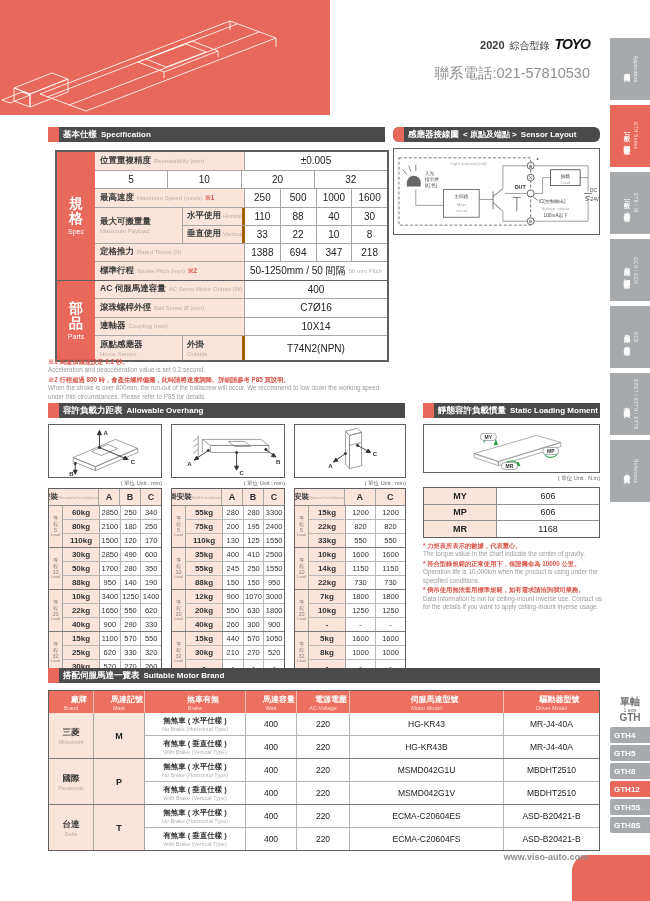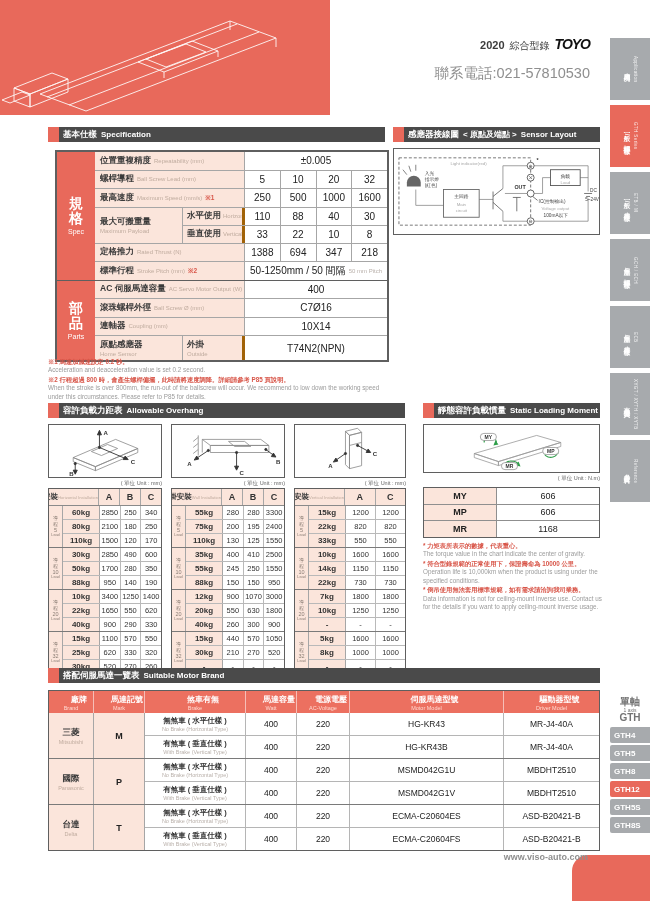--- a/index.html
+++ b/index.html
@@ -232,21 +232,21 @@
       <span>GTH8S</span>
     </div>
     </div>
   <div class="corner"></div>
 
   <div class="bar" style="left:48px;top:127px;width:337px;">
     <span class="bar-accent"></span>
     <span class="bar-zh">基本仕樣</span>
     <span class="bar-en">Specification</span>
   </div>
-  <div class="bar" style="left:393px;top:127px;width:207px;">
+  <div class="bar" style="left:393px;top:127px;width:207px;border-radius:6px;">
     <span class="bar-accent"></span>
     <span class="bar-zh">感應器接線圖</span>
     <span class="bar-en">&lt; 原點及端點 &gt;</span>
     <span class="bar-en">Sensor Layout</span>
   </div>
 
   <div class="spec">
     <div class="sgroup">
       <div class="glabel">
         <span class="gzh">規格</span>
@@ -254,24 +254,20 @@
       </div>
       <div class="grows">
         <div class="srow">
           <div class="lblc">
               <span class="lzh">位置重複精度</span>
               <span class="len">Repeatability (mm)</span>
             </div>
           <div class="wide">±0.005</div>
         </div>
         <div class="srow">
-          <div class="lblc">
-              <span class="lzh">螺桿導程</span>
-              <span class="len">Ball Screw Lead (mm)</span>
-            </div>
           <div class="vals">
               <div class="val">5</div>
               <div class="val">10</div>
               <div class="val">20</div>
               <div class="val">32</div>
             </div>
         </div>
         <div class="srow">
           <div class="lblc">
               <span class="lzh">最高速度</span>

